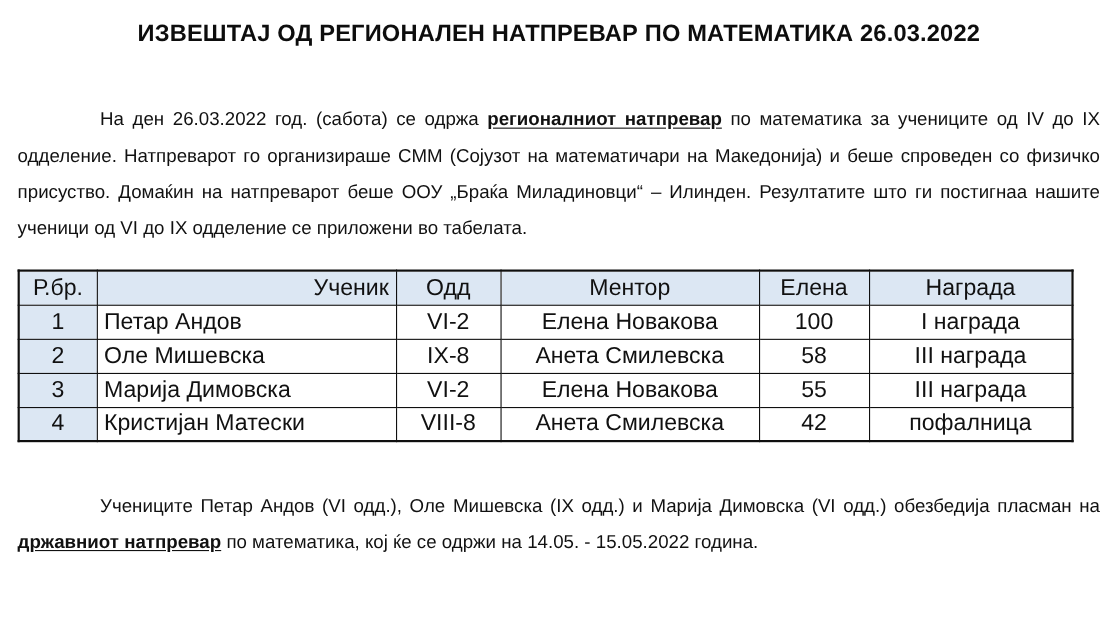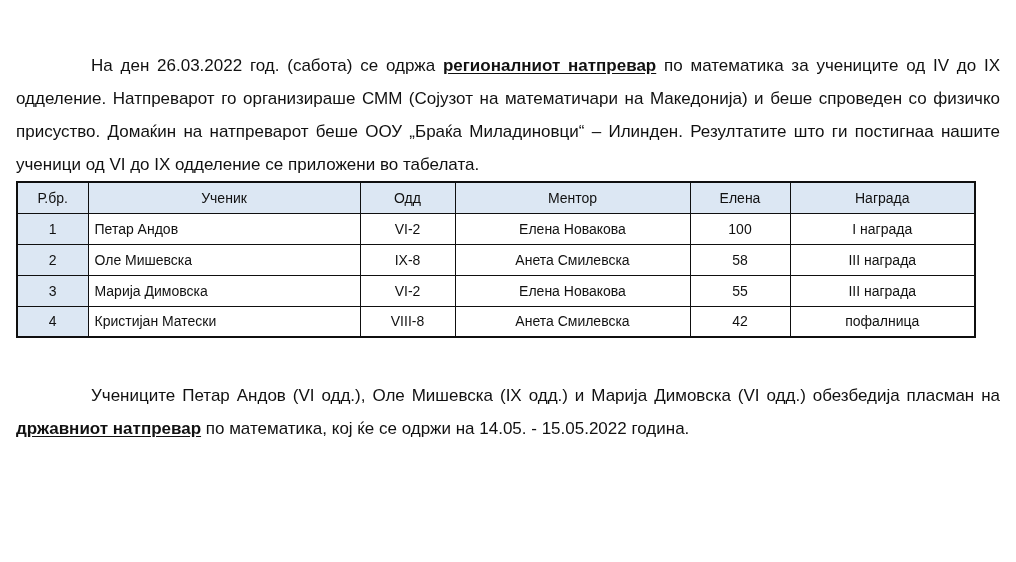--- a/index.html
+++ b/index.html
@@ -56,44 +56,45 @@
   }
   .para b,
   .para .emph {
     font-weight: bold;
     text-decoration: underline;
     text-underline-offset: 2px;
   }
 
   
   .results-table {
+    margin-top: 21px;
     width: 958px;
     border-collapse: collapse;
     table-layout: fixed;
-    font-size: 14px;
+    font-size: 21px;
     color: #111111;
     border: 2.5px solid #0f0f0f;
   }
   .results-table th,
   .results-table td {
     border: 1.3px solid #0f0f0f;
     padding: 2px 6px;
     height: 31px;
     box-sizing: border-box;
     font-weight: normal;
     vertical-align: middle;
     white-space: nowrap;
     overflow: hidden;
   }
   .results-table thead th {
     background: #dce7f3;
     text-align: center;
   }
   .results-table thead th.col-student {
-    text-align: center;
+    text-align: right;
   }
   .results-table tbody td {
     background: #ffffff;
     text-align: center;
   }
   .results-table tbody td.col-num {
     background: #dce7f3;
   }
   .results-table tbody td.col-student {
     text-align: left;
@@ -105,20 +106,21 @@
   col.w-grade   { width: 95px;  }
   col.w-mentor  { width: 235px; }
   col.w-points  { width: 100px; }
   col.w-award   { width: 185px; }
 </style>
 </head>
 <body>
 
 <div class="page">
 
+  <h1 class="doc-title">ИЗВЕШТАЈ ОД РЕГИОНАЛЕН НАТПРЕВАР ПО МАТЕМАТИКА 26.03.2022</h1>
 
   <p class="para intro">
     <span>На ден 26.03.2022 год. (сабота) се одржа </span><b class="emph">регионалниот натпревар</b><span> по математика за учениците од IV до IX одделение. Натпреварот го организираше СММ (Сојузот на математичари на Македонија) и беше спроведен со физичко присуство. Домаќин на натпреварот беше ООУ „Браќа Миладиновци“ – Илинден. Резултатите што ги постигнаа нашите ученици од VI до IX одделение се приложени во табелата.</span>
   </p>
 
   <table class="results-table">
     <colgroup>
       <col class="w-num">
       <col class="w-student">
       <col class="w-grade">

